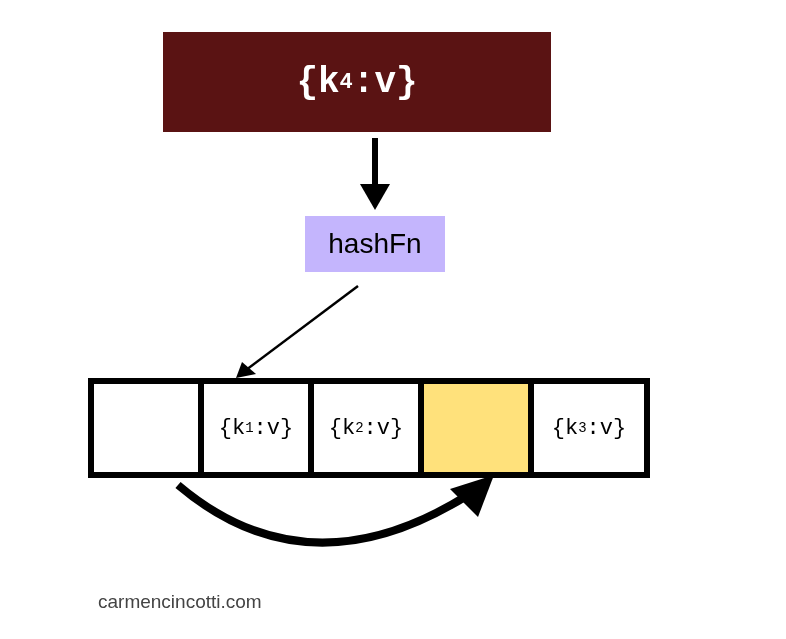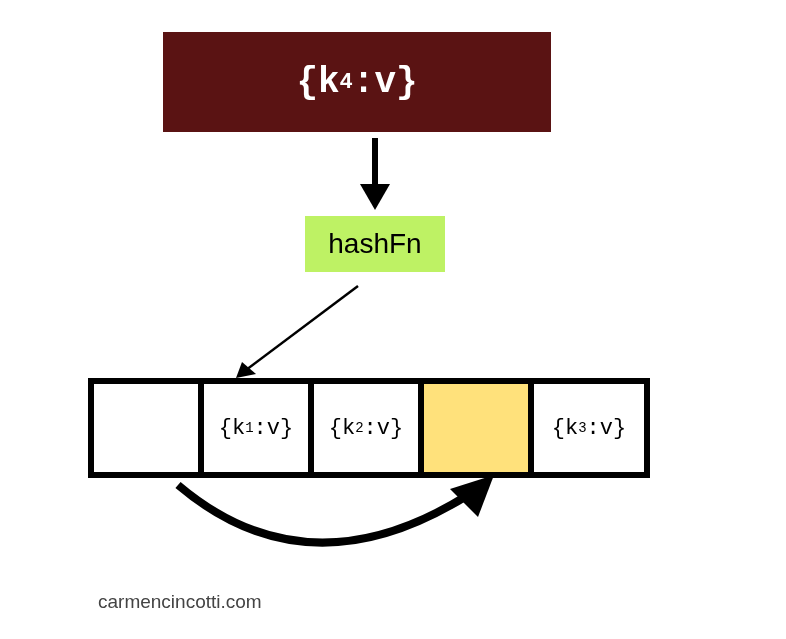--- a/index.html
+++ b/index.html
@@ -107,21 +107,21 @@
   <span>: </span>
   <span>v</span>
   <span> }</span>
 </div>
 
 <svg class="arrow1" viewBox="0 0 30 74">
   <line x1="15" y1="0" x2="15" y2="46" stroke="#000" stroke-width="6"></line>
   <polygon points="15,72 0,46 30,46" fill="#000"></polygon>
 </svg>
 
-<div class="hash-fn" style="background:#bef264">hashFn</div>
+<div class="hash-fn" style="background:#c4b5fd">hashFn</div>
 
 <svg class="arrow2" viewBox="0 0 160 110">
   <line x1="130" y1="8" x2="18" y2="92" stroke="#000" stroke-width="2.5"></line>
   <polygon points="8,100 14,84 28,96" fill="#000"></polygon>
 </svg>
 
 <div class="array">
   <div class="cell small" style="background:#ffffff">
     <span></span>
     <span></span>

